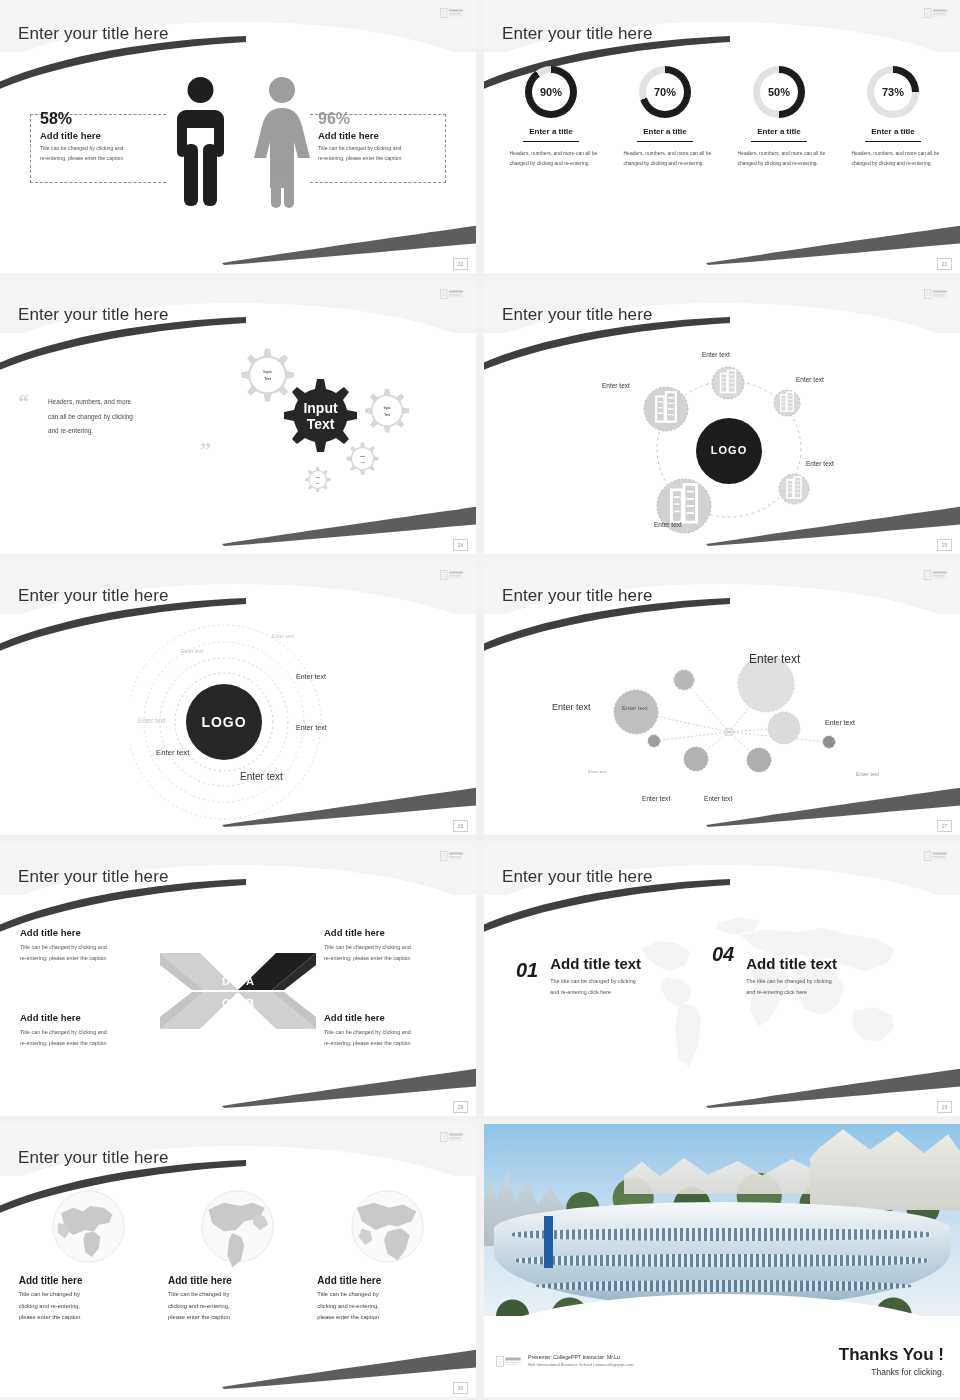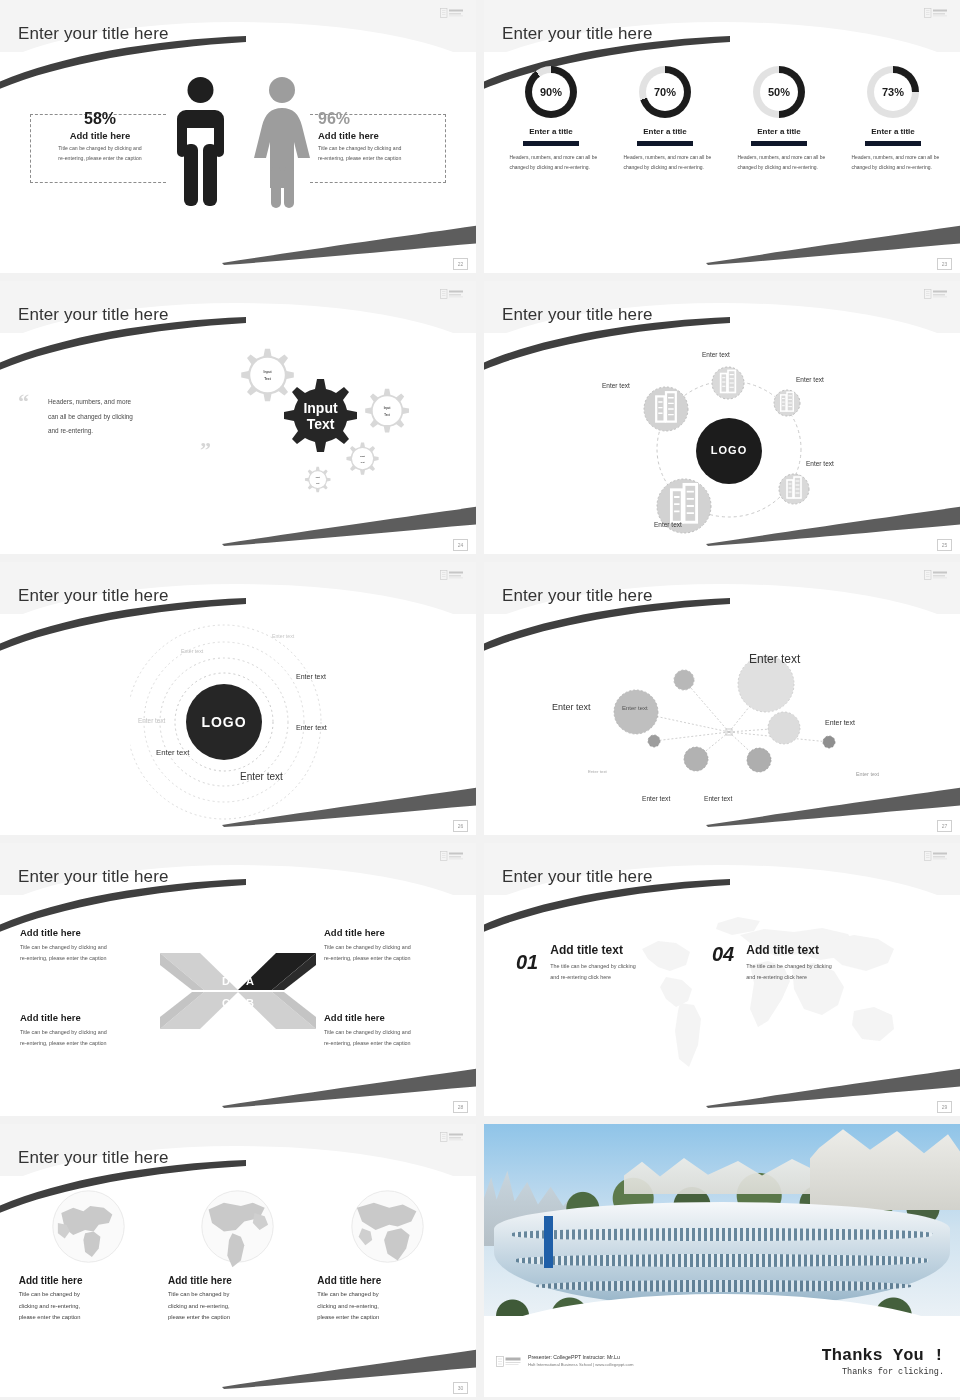--- a/index.html
+++ b/index.html
@@ -42,38 +42,38 @@
   .addtitle{font-size:9.5px;font-weight:bold;color:#222;margin-top:2px;}
   .cap{font-size:5.2px;color:#555;line-height:1.85;margin-top:3px;}
 
   
   .donut-row{display:flex;justify-content:space-around;padding:14px 10px 0;}
   .donut-col{width:95px;text-align:center;}
   .donut{width:52px;height:52px;margin:0 auto;border-radius:50%;position:relative;}
   .donut .hole{position:absolute;inset:7px;background:#fff;border-radius:50%;
     display:flex;align-items:center;justify-content:center;font-size:11px;font-weight:bold;color:#1c1c1c;}
   .donut-title{font-size:8px;font-weight:bold;color:#1c1c1c;margin-top:9px;padding-bottom:5px;
-     border-bottom:5px solid #0f172a;display:inline-block;padding-left:6px;padding-right:6px;}
+     border-bottom:1px solid #0f172a;display:inline-block;padding-left:6px;padding-right:6px;}
   .donut-cap{font-size:5px;color:#4d4d4d;line-height:2;margin-top:6px;text-align:left;padding-left:6px;}
 
   
   .quote{position:absolute;left:48px;top:62px;font-size:6.4px;color:#4a4a4a;line-height:2.3;width:145px;}
   .qmark{position:absolute;font-size:22px;color:#d6d6d6;font-family:"Liberation Serif",serif;font-weight:bold;}
   .gear-lbl{font-size:4.6px;fill:#4a4a4a;font-weight:bold;}
 
   
   .etxt{position:absolute;font-size:6.5px;color:#333;white-space:nowrap;}
 
   
   .col-t{font-size:9.5px;font-weight:bold;color:#1c1c1c;}
   .col-c{font-size:5.4px;color:#555;line-height:1.95;margin-top:4px;}
 
   
   .bignum{font-size:20px;font-weight:bold;font-style:italic;color:#1c1c1c;}
-  .numtitle{font-size:12px;font-weight:bold;color:#1c1c1c;}
+  .numtitle{font-size:15px;font-weight:bold;color:#1c1c1c;margin-top:12px;}
   .numcap{font-size:5.4px;color:#555;line-height:2;margin-top:4px;}
 
   
   .globe-col{width:140px;}
   .g-title{font-size:10px;font-weight:bold;color:#1c1c1c;margin-top:6px;}
   .g-cap{font-size:5.8px;color:#3e3e3e;line-height:2;margin-top:3px;}
 
   
   .thanks-slide{background:#fff;}
   .thanks-big{font-size:17px;font-weight:bold;color:#1c1c1c;}
@@ -102,21 +102,21 @@
       <rect x="18" y="12" width="24" height="3" fill="#bdbdbd"></rect>
       <rect x="18" y="17" width="28" height="1.5" fill="#cfcfcf"></rect>
     </svg>
 
     <div class="body">
       <div class="ppl-wrap">
 
         <div class="dashbox" style="left:30px;top:62px;width:135px;height:67px;border-right:none;"></div>
         <div class="dashbox" style="left:310px;top:62px;width:135px;height:67px;border-left:none;"></div>
 
-        <div style="position:absolute;left:40px;top:58px;width:120px;text-align:center;">
+        <div style="position:absolute;left:40px;top:58px;width:120px;text-align:left;">
           <div class="pct dark">58%</div>
           <div class="addtitle">Add title here</div>
           <div class="cap">Title can be changed by clicking and</div>
           <div class="cap" style="margin-top:0">re-entering, please enter the caption</div>
         </div>
 
         <svg style="position:absolute;left:173px;top:22px;width:55px;height:140px;" viewBox="0 0 55 140">
           <circle cx="27.5" cy="16" r="13" fill="#1f1f1f"></circle>
           <path d="M13,36 h29 a9,9 0 0 1 9,9 v33 a5,5 0 0 1 -10,0 v-24 h-27 v24 a5,5 0 0 1 -10,0 v-33 a9,9 0 0 1 9,-9 z" fill="#1f1f1f"></path>
           <rect x="11" y="70" width="14" height="62" rx="6" fill="#1f1f1f"></rect>
@@ -646,19 +646,19 @@
         <rect x="19" y="5" width="30" height="6" fill="#7e7e7e"></rect>
         <rect x="19" y="14" width="30" height="1.6" fill="#b8b8b8"></rect>
         <rect x="19" y="18" width="26" height="1.4" fill="#c6c6c6"></rect>
       </svg>
       <div>
         <div class="pres-line1">Presenter: CollegePPT   Instructor: Mr.Lu</div>
         <div class="pres-line2">Hult International Business School  |  www.collegeppt.com</div>
       </div>
     </div>
 
-    <div style="position:absolute;right:16px;bottom:20px;text-align:right;font-family:Liberation Mono, monospace;">
+    <div style="position:absolute;right:16px;bottom:20px;text-align:right;">
       <div class="thanks-big">Thanks You !</div>
       <div class="thanks-sub">Thanks for clicking.</div>
     </div>
   </div>
 
 </div>
 
 </body></html>

